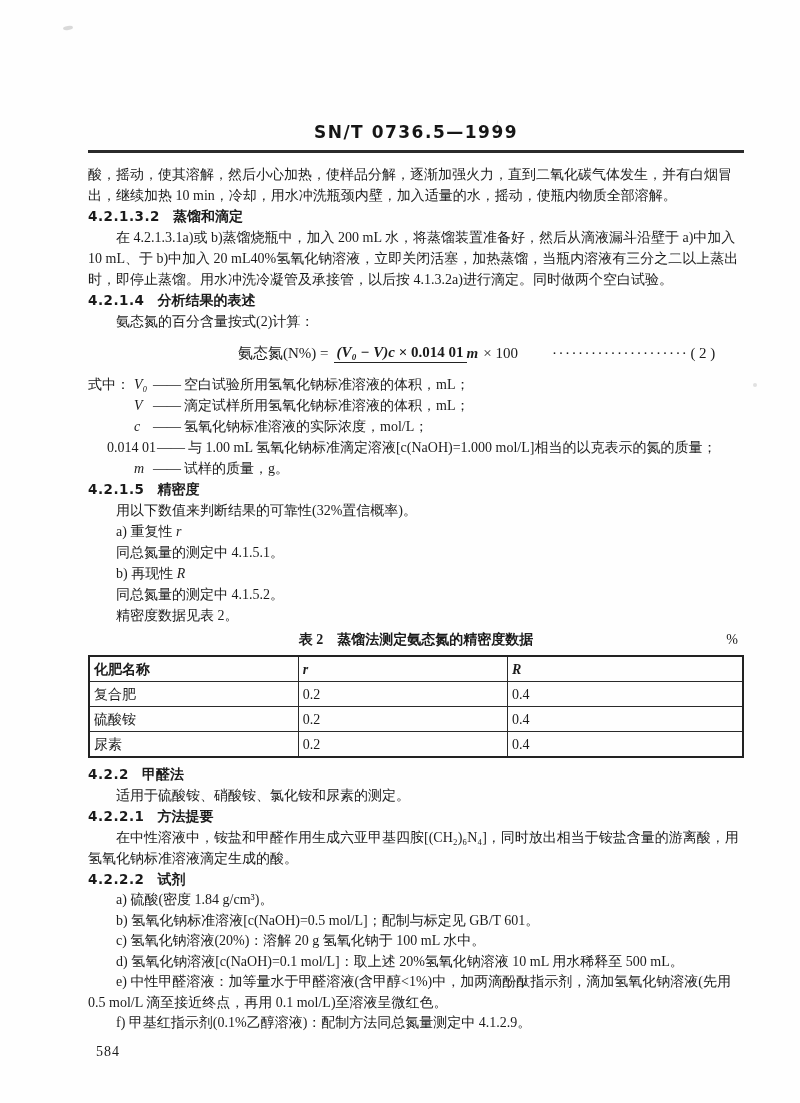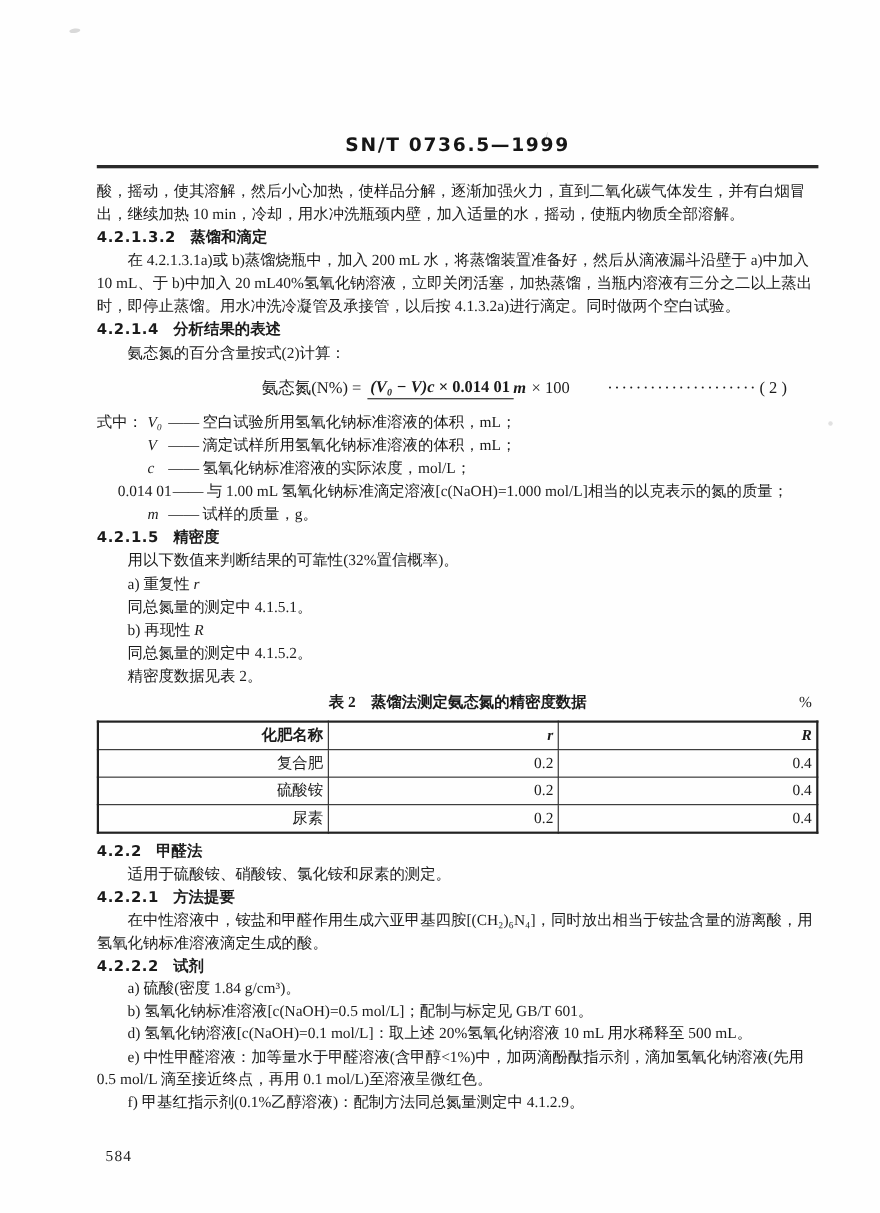--- a/index.html
+++ b/index.html
@@ -67,21 +67,21 @@
   .def-desc { flex:1; }
   .def-row-wide { display:block; padding-left:64px; text-indent:-64px;margin-left:19px; }
   .def-row-wide .def-label { font-style:normal; }
   
   .tbl-caption { position:relative; text-align:center; font-weight:700; margin:3px 0 5px; }
   .tbl-caption .unit { position:absolute; right:6px; top:0; font-weight:500; }
   table.precision { width:100%; border-collapse:collapse; border:2px solid #222; margin-bottom:6px; }
   table.precision th, table.precision td {
     border:1.5px solid #2a2a2a;
     height:22px;
-    text-align:right;
+    text-align:left;
     font-size:14px;
     padding:1px 4px;
     font-weight:500;
   }
   table.precision th { font-weight:600; }
   .reagent { text-indent:2em; line-height:20.5px; }
   .page-number {
     position:absolute;
     left:96px; top:1044px;
     font-size:14px;
@@ -196,20 +196,21 @@
     <p class="heading"><span class="h-num">4.2.2</span><span class="h-title">甲醛法</span></p>
     <p class="indent">适用于硫酸铵、硝酸铵、氯化铵和尿素的测定。</p>
 
     <p class="heading"><span class="h-num">4.2.2.1</span><span class="h-title">方法提要</span></p>
     <p class="indent">在中性溶液中，铵盐和甲醛作用生成六亚甲基四胺[(CH₂)₆N₄]，同时放出相当于铵盐含量的游离酸，用氢氧化钠标准溶液滴定生成的酸。</p>
 
     <p class="heading"><span class="h-num">4.2.2.2</span><span class="h-title">试剂</span></p>
 
     <p class="reagent">a) 硫酸(密度 1.84 g/cm³)。</p>
     <p class="reagent">b) 氢氧化钠标准溶液[c(NaOH)=0.5 mol/L]；配制与标定见 GB/T 601。</p>
+    <p class="reagent">c) 氢氧化钠溶液(20%)：溶解 20 g 氢氧化钠于 100 mL 水中。</p>
     <p class="reagent">d) 氢氧化钠溶液[c(NaOH)=0.1 mol/L]：取上述 20%氢氧化钠溶液 10 mL 用水稀释至 500 mL。</p>
     <p class="reagent">e) 中性甲醛溶液：加等量水于甲醛溶液(含甲醇&lt;1%)中，加两滴酚酞指示剂，滴加氢氧化钠溶液(先用 0.5 mol/L 滴至接近终点，再用 0.1 mol/L)至溶液呈微红色。</p>
     <p class="reagent">f) 甲基红指示剂(0.1%乙醇溶液)：配制方法同总氮量测定中 4.1.2.9。</p>
 
   </div>
 
   <div class="page-number">584</div>
 
 </div>
 

